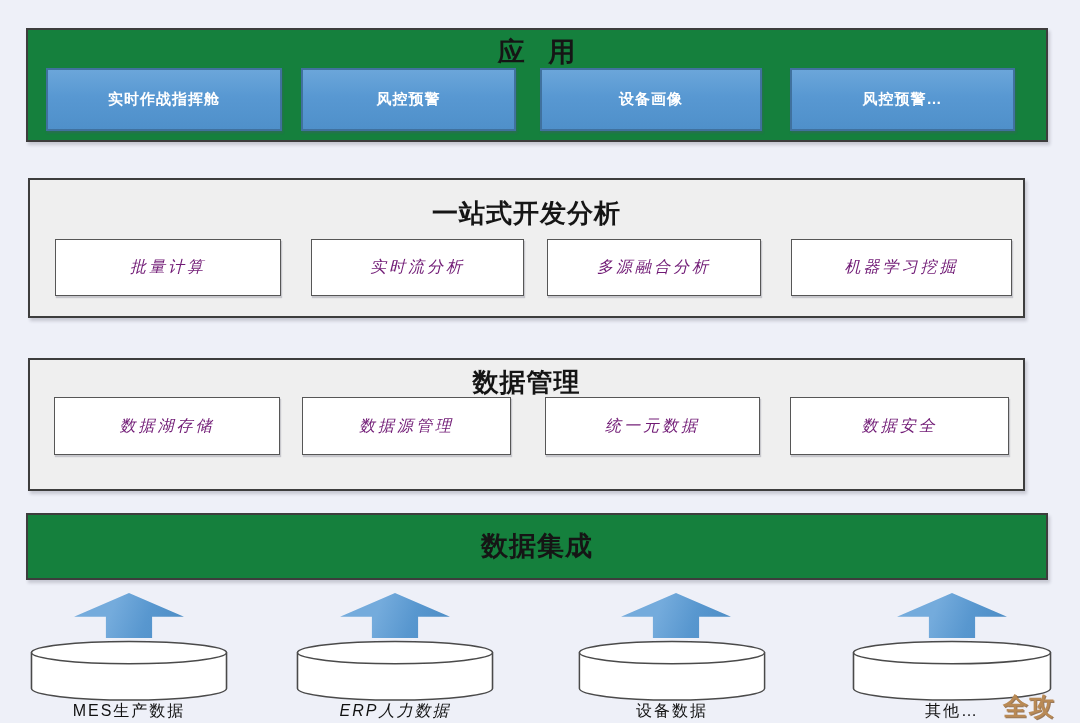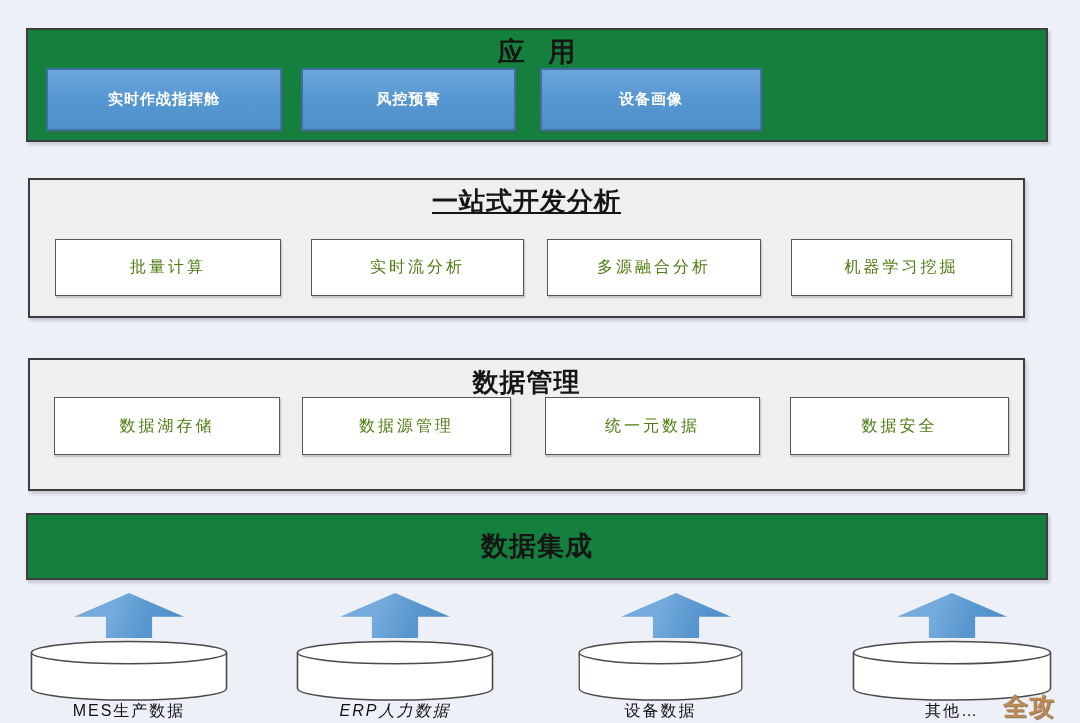--- a/index.html
+++ b/index.html
@@ -19,21 +19,21 @@
   }
   .layer.white{background:#15803d;}
   .layer.gray{background:#efefef;}
   .layer-title{
     text-align:center;font-weight:bold;font-size:27px;color:#151515;
     letter-spacing:1px;
   }
   .s1{left:26px;top:28px;width:1022px;height:114px;}
   .s1 .layer-title{padding-top:4px;word-spacing:14px;}
   .s2{left:28px;top:178px;width:997px;height:140px;}
-  .s2 .layer-title{padding-top:4px;font-size:26px;text-decoration:underline;}
+  .s2 .layer-title{padding-top:16px;font-size:26px;}
   .s3{left:28px;top:358px;width:997px;height:133px;}
   .s3 .layer-title{padding-top:5px;font-size:26px;}
   .s4{left:26px;top:513px;width:1022px;height:67px;}
   .s4 .layer-title{line-height:62px;}
 
   
   .bluebox{
     position:absolute;height:63px;box-sizing:border-box;
     background:linear-gradient(180deg,#6ba6da 0%,#5898d2 45%,#4f90ca 100%);
     border:2px solid #40719e;
@@ -44,22 +44,23 @@
   .b1{left:18px;top:38px;width:236px;text-align:right;}
   .b2{left:273px;top:38px;width:215px;}
   .b3{left:512px;top:38px;width:222px;}
   .b4{left:762px;top:38px;width:225px;}
 
   
   .wbox{
     position:absolute;height:57px;box-sizing:border-box;
     background:#ffffff;border:1px solid #565656;
     display:flex;align-items:center;justify-content:center;
-    font-size:16px;letter-spacing:3px;color:#4d7c0f;
+    font-size:16px;letter-spacing:3px;color:#701a75;
     box-shadow:1px 2px 1px rgba(125,125,140,.35);
+    font-style:italic;
   }
   .d1{left:25px;top:59px;width:226px;}
   .d2{left:281px;top:59px;width:213px;}
   .d3{left:517px;top:59px;width:214px;}
   .d4{left:761px;top:59px;width:221px;}
   .m1{left:24px;top:37px;width:226px;height:58px;}
   .m2{left:272px;top:37px;width:209px;height:58px;}
   .m3{left:515px;top:37px;width:215px;height:58px;}
   .m4{left:760px;top:37px;width:219px;height:58px;}
 
@@ -76,40 +77,41 @@
 
   
   .cylinder{position:absolute;top:640px;height:62px;}
   .cylinder svg{position:absolute;inset:0;width:100%;height:100%;}
   .cyl-label{
     position:absolute;left:0;right:0;top:25px;text-align:center;
     font-size:16px;letter-spacing:2px;color:#111111;margin-top:36px;
   }
   .c1{left:30px;width:198px;}
   .c2{left:296px;width:198px;font-style:italic;}
-  .c3{left:578px;width:165px;text-decoration:underline;}
+  .c3{left:578px;width:188px;text-decoration:underline;}
   .c4{left:852px;width:200px;}
 
   
   .watermark{
     position:absolute;left:1003px;top:690px;
     font-size:25px;font-weight:bold;letter-spacing:1px;
     color:#b98a55;text-shadow:1px 1px 0 rgba(125,82,38,.75);
   }
 </style>
 </head>
 <body>
 
 <div class="canvas">
 
   <section class="layer white s1">
     <div class="layer-title">应 用</div>
     <div class="bluebox b1">实时作战指挥舱</div>
     <div class="bluebox b2">风控预警</div>
     <div class="bluebox b3">设备画像</div>
+    <div class="bluebox b4">风控预警…</div>
   </section>
 
   <section class="layer gray s2">
     <div class="layer-title">一站式开发分析</div>
     <div class="wbox d1">批量计算</div>
     <div class="wbox d2">实时流分析</div>
     <div class="wbox d3">多源融合分析</div>
     <div class="wbox d4">机器学习挖掘</div>
   </section>
 

